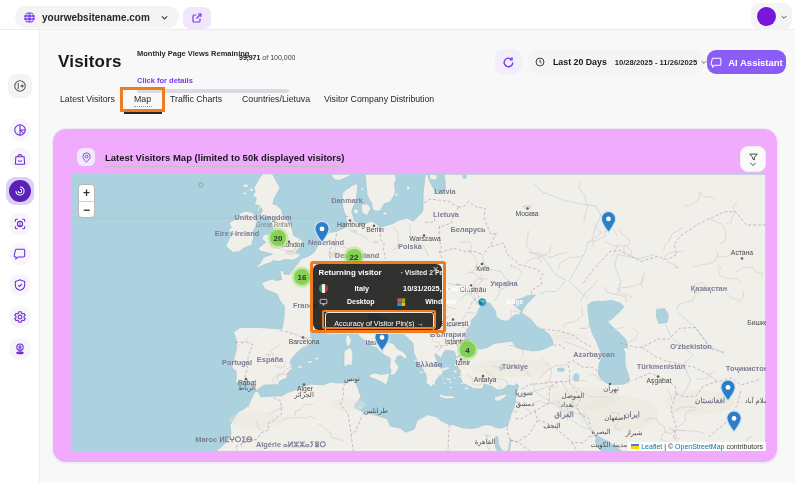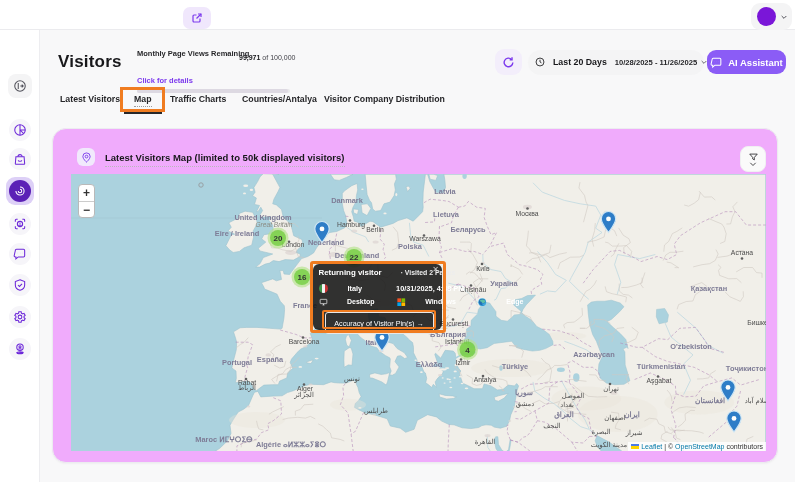--- a/index.html
+++ b/index.html
@@ -24,21 +24,21 @@
 #mpv .bar i { display:block; height:100%; width:99%; background:#ddd9e2; border-radius:2px; }
 #counts { position:absolute; left:199px; top:24px; font-size:7px; white-space:nowrap; color:#3f3f46; }
 #counts b { color:#18181b; }
 #refresh { position:absolute; left:455px; top:19px; width:27px; height:26px; background:#f3eefb; border-radius:9px; display:flex; align-items:center; justify-content:center; }
 #datepill { position:absolute; left:488px; top:19.5px; width:176px; height:25px; background:#f4f4f5; border-radius:13px; display:flex; align-items:center; }
 #datepill .t1 { font-size:8.8px; font-weight:700; color:#18181b; margin-left:8px; white-space:nowrap; }
 #datepill .t2 { font-size:7.6px; font-weight:600; color:#27272a; margin-left:8px; white-space:nowrap; }
 #aibtn { position:absolute; left:667px; top:20px; width:79px; height:24px; background:#8b5cf6; border-radius:9px; display:flex; align-items:center; justify-content:center; }
 #aibtn .t { color:#fff; font-size:9.5px; white-space:nowrap; font-weight:700; margin-left:5px; }
 #tabs { position:absolute; left:40px; top:122px; width:755px; height:0; }
-.tab { position:absolute; top:-28px; font-size:8.75px; white-space:nowrap; font-weight:700; color:#27272a;text-align:center; }
+.tab { position:absolute; top:-28px; font-size:8.75px; white-space:nowrap; font-weight:400; color:#27272a;text-align:center; }
 #maptab-box { position:absolute; left:79.5px; top:-35.5px; width:45.5px; height:25px; border:3.5px solid #f07c20; background:transparent; }
 #maptab-under { position:absolute; left:84px; top:-10.5px; width:38px; height:2px; background:#27272a; }
 #maptab-dot { position:absolute; left:93.5px; top:-16.5px; width:18px; border-top:1px dotted #9b9b9b; }
 #card { position:absolute; left:52px; top:128px; width:726px; height:335px; background:#f0abfc; border:1px solid #ececf0; border-radius:14px; box-shadow:0 1px 2px rgba(0,0,0,0.04); }
 #card-ico { position:absolute; left:24px; top:19px; width:18px; height:18px; background:#f1e9fc; border-radius:6px; display:flex; align-items:center; justify-content:center; }
 #card-title { position:absolute; left:52px; top:23px; font-size:9.5px; font-weight:600; color:#18181b; border-bottom:1px dotted #b9b9bd; padding-bottom:3px; }
 #filterbtn { position:absolute; left:687px; top:17px; width:26px; height:26px; background:#fafafa; border:1px solid #f0f0f2; border-radius:8px; display:flex; flex-direction:column; align-items:center; justify-content:center; }
 #mapbox { position:absolute; left:18px; top:45px; width:695px; height:277px; overflow:hidden; background:#abd2de; }
 #zoomctl { position:absolute; left:7px; top:10px; width:17px; height:34px; background:#fff; border:1px solid #b9b9b9; border-radius:4px; z-index:10; }
 #zoomctl .zb { width:100%; height:17px; text-align:center; font-size:12px; font-weight:700; color:#333; line-height:16px; }
@@ -51,20 +51,33 @@
 #tt-close { position:absolute; right:3px; top:1px; color:#c9c9c9; font-size:8px; }
 .ttrow { position:absolute; left:5.5px; display:flex; align-items:center; white-space:nowrap;gap:17px; }
 #tt-btn { position:absolute; left:11.5px; top:48px; width:109px; height:22px; white-space:nowrap; border:1px solid #e8e8e8; border-radius:3px; display:flex; align-items:center; justify-content:center; font-size:7.2px; font-weight:400; color:#fff; }
 #tt-btn-orange { position:absolute; left:9px; top:45.5px; width:114px; height:19px; border:2px solid #f07c20; border-radius:2px; }
 svg text { font-family:"Liberation Sans",sans-serif; }
 </style>
 </head>
 <body>
 
 <div id="topbar">
+  <div id="sitepill">
+    <svg style="margin-left:8px" width="13" height="13" viewBox="0 0 24 24">
+        <circle cx="12" cy="12" r="10" fill="#7c3aed"></circle>
+        <g stroke="#fff" stroke-width="1.1" fill="none">
+          <ellipse cx="12" cy="12" rx="4.5" ry="10"></ellipse>
+          <path d="M2,12 H22 M3.5,6.5 H20.5 M3.5,17.5 H20.5"></path>
+        </g>
+      </svg>
+    <span class="txt">yourwebsitename.com</span>
+    <svg style="position:absolute;right:10px" width="9" height="9" viewBox="0 0 24 24" fill="none" stroke="#3f3f46" stroke-width="3">
+        <path d="M5 9 l7 7 7-7"></path>
+      </svg>
+  </div>
   <div id="sharebtn">
       <svg width="12" height="12" viewBox="0 0 24 24" fill="none" stroke="#7c3aed" stroke-width="2.4">
         <path d="M18 13v5a2 2 0 0 1-2 2H6a2 2 0 0 1-2-2V8a2 2 0 0 1 2-2h5"></path>
         <path d="M14 4h6v6"></path>
         <path d="M20 4 L11 13"></path>
       </svg>
     </div>
   <div id="avatar">
       <div class="circ"></div>
     <svg style="position:absolute;right:4px;top:10px" width="8" height="8" viewBox="0 0 24 24" fill="none" stroke="#52525b" stroke-width="3">
@@ -171,21 +184,21 @@
         <path d="M8.5 10.5 h0.1 M12 10.5 h0.1 M15.5 10.5 h0.1" stroke-width="2.4"></path>
       </svg>
     <span class="t">AI Assistant</span>
   </div>
 </div>
 
 <div id="tabs">
   <span class="tab" style="left:20px">Latest Visitors</span>
   <span class="tab" style="left:94px">Map</span>
   <span class="tab" style="left:130px">Traffic Charts</span>
-  <span class="tab" style="left:202px">Countries/Antalya</span>
+  <span class="tab" style="left:202px">Countries/Lietuva</span>
   <span class="tab" style="left:284px">Visitor Company Distribution</span>
   <div id="maptab-box"></div>
   <div id="maptab-under"></div>
   <div id="maptab-dot"></div>
 </div>
 
 <div id="card">
   <div id="card-ico">
       <svg width="11" height="11" viewBox="0 0 24 24" fill="none" stroke="#7c3aed" stroke-width="2">
         <circle cx="12" cy="10" r="3"></circle>
@@ -586,21 +599,21 @@
       </div>
     <div id="attrib"><span id="flagua"></span><a>Leaflet</a>&nbsp;|&nbsp;©&nbsp;<a>OpenStreetMap</a>&nbsp;contributors</div>
     <div id="tooltip">
       <div id="tt-close">✕</div>
       <div class="ttrow" style="top:4px">
           <span style="font-size:7.9px;font-weight:700;">Returning visitor</span>
           <span style="font-size:6.9px;font-weight:600;margin-left:2px;color:#ededed;">· Visited 2 Pages</span>
         </div>
       <div class="ttrow" style="top:19.5px">
         <span style="display:inline-block;width:9px;height:9px;border-radius:50%;background:linear-gradient(90deg,#3d9348 34%,#f2f2f2 34% 66%,#c93234 66%);"></span>
-        <span style="font-size:7.3px;font-weight:600;margin-left:3px;">Italy</span>
+        <span style="font-size:7.3px;font-weight:600;margin-left:10px;">Italy</span>
         <span style="font-size:7.3px;font-weight:700;margin-left:17px;">10/31/2025, 4:48 PM</span>
       </div>
       <div class="ttrow" style="top:33.5px">
         <svg width="9" height="8" viewBox="0 0 24 24" fill="none" stroke="#fff" stroke-width="2">
             <rect x="2" y="4" width="20" height="13" rx="1.5"></rect>
             <path d="M9 21 h6 M12 17.5 V21"></path>
           </svg>
         <span style="font-size:7px;font-weight:600;margin-left:2.5px;">Desktop</span>
         <svg style="margin-left:5.5px" width="8.5" height="8.5" viewBox="0 0 24 24">
             <rect x="1" y="1" width="10.5" height="10.5" fill="#f25022"></rect>

